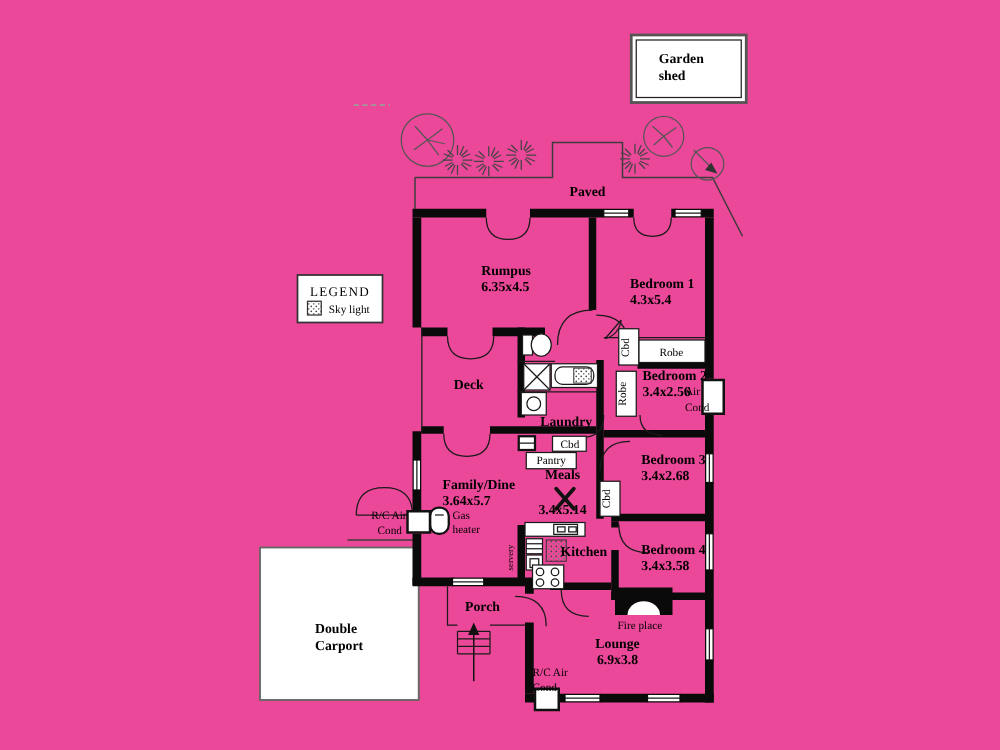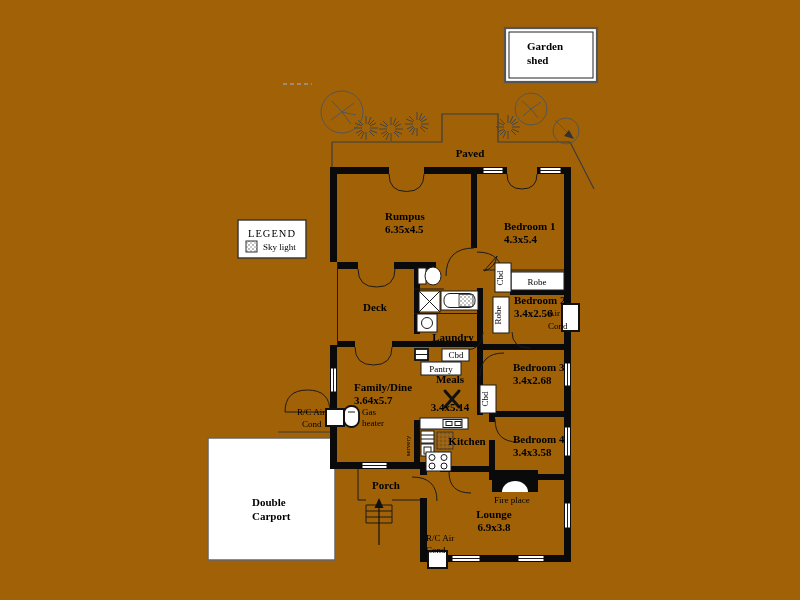--- a/index.html
+++ b/index.html
@@ -1,16 +1,16 @@
 <!DOCTYPE html>
 <html><head>
 <meta charset="utf-8">
 <style>
   html,body{margin:0;padding:0;background:#fff;}
-  .stage{position:relative;width:800px;height:600px;background:#a16207;overflow:hidden;}
+  .stage{position:relative;width:800px;height:600px;background:#ec4899;overflow:hidden;}
   .stage svg{position:absolute;left:0;top:0;}
   text{font-family:"Liberation Serif","DejaVu Serif",serif;fill:#000;}
   .t-room{font-size:11px;font-weight:bold;}
   .t-small{font-size:9px;}
   .t-tiny{font-size:7px;}
   .t-legend{font-size:10.5px;letter-spacing:1px;}
   .wall{fill:#0a0a0a;stroke:none;}
   .thin{stroke:#1a1a1a;stroke-width:1;fill:none;}
   .door{stroke:#1a1a1a;stroke-width:1;fill:none;}
   .fix{stroke:#1a1a1a;stroke-width:1;fill:#ffffff;}

